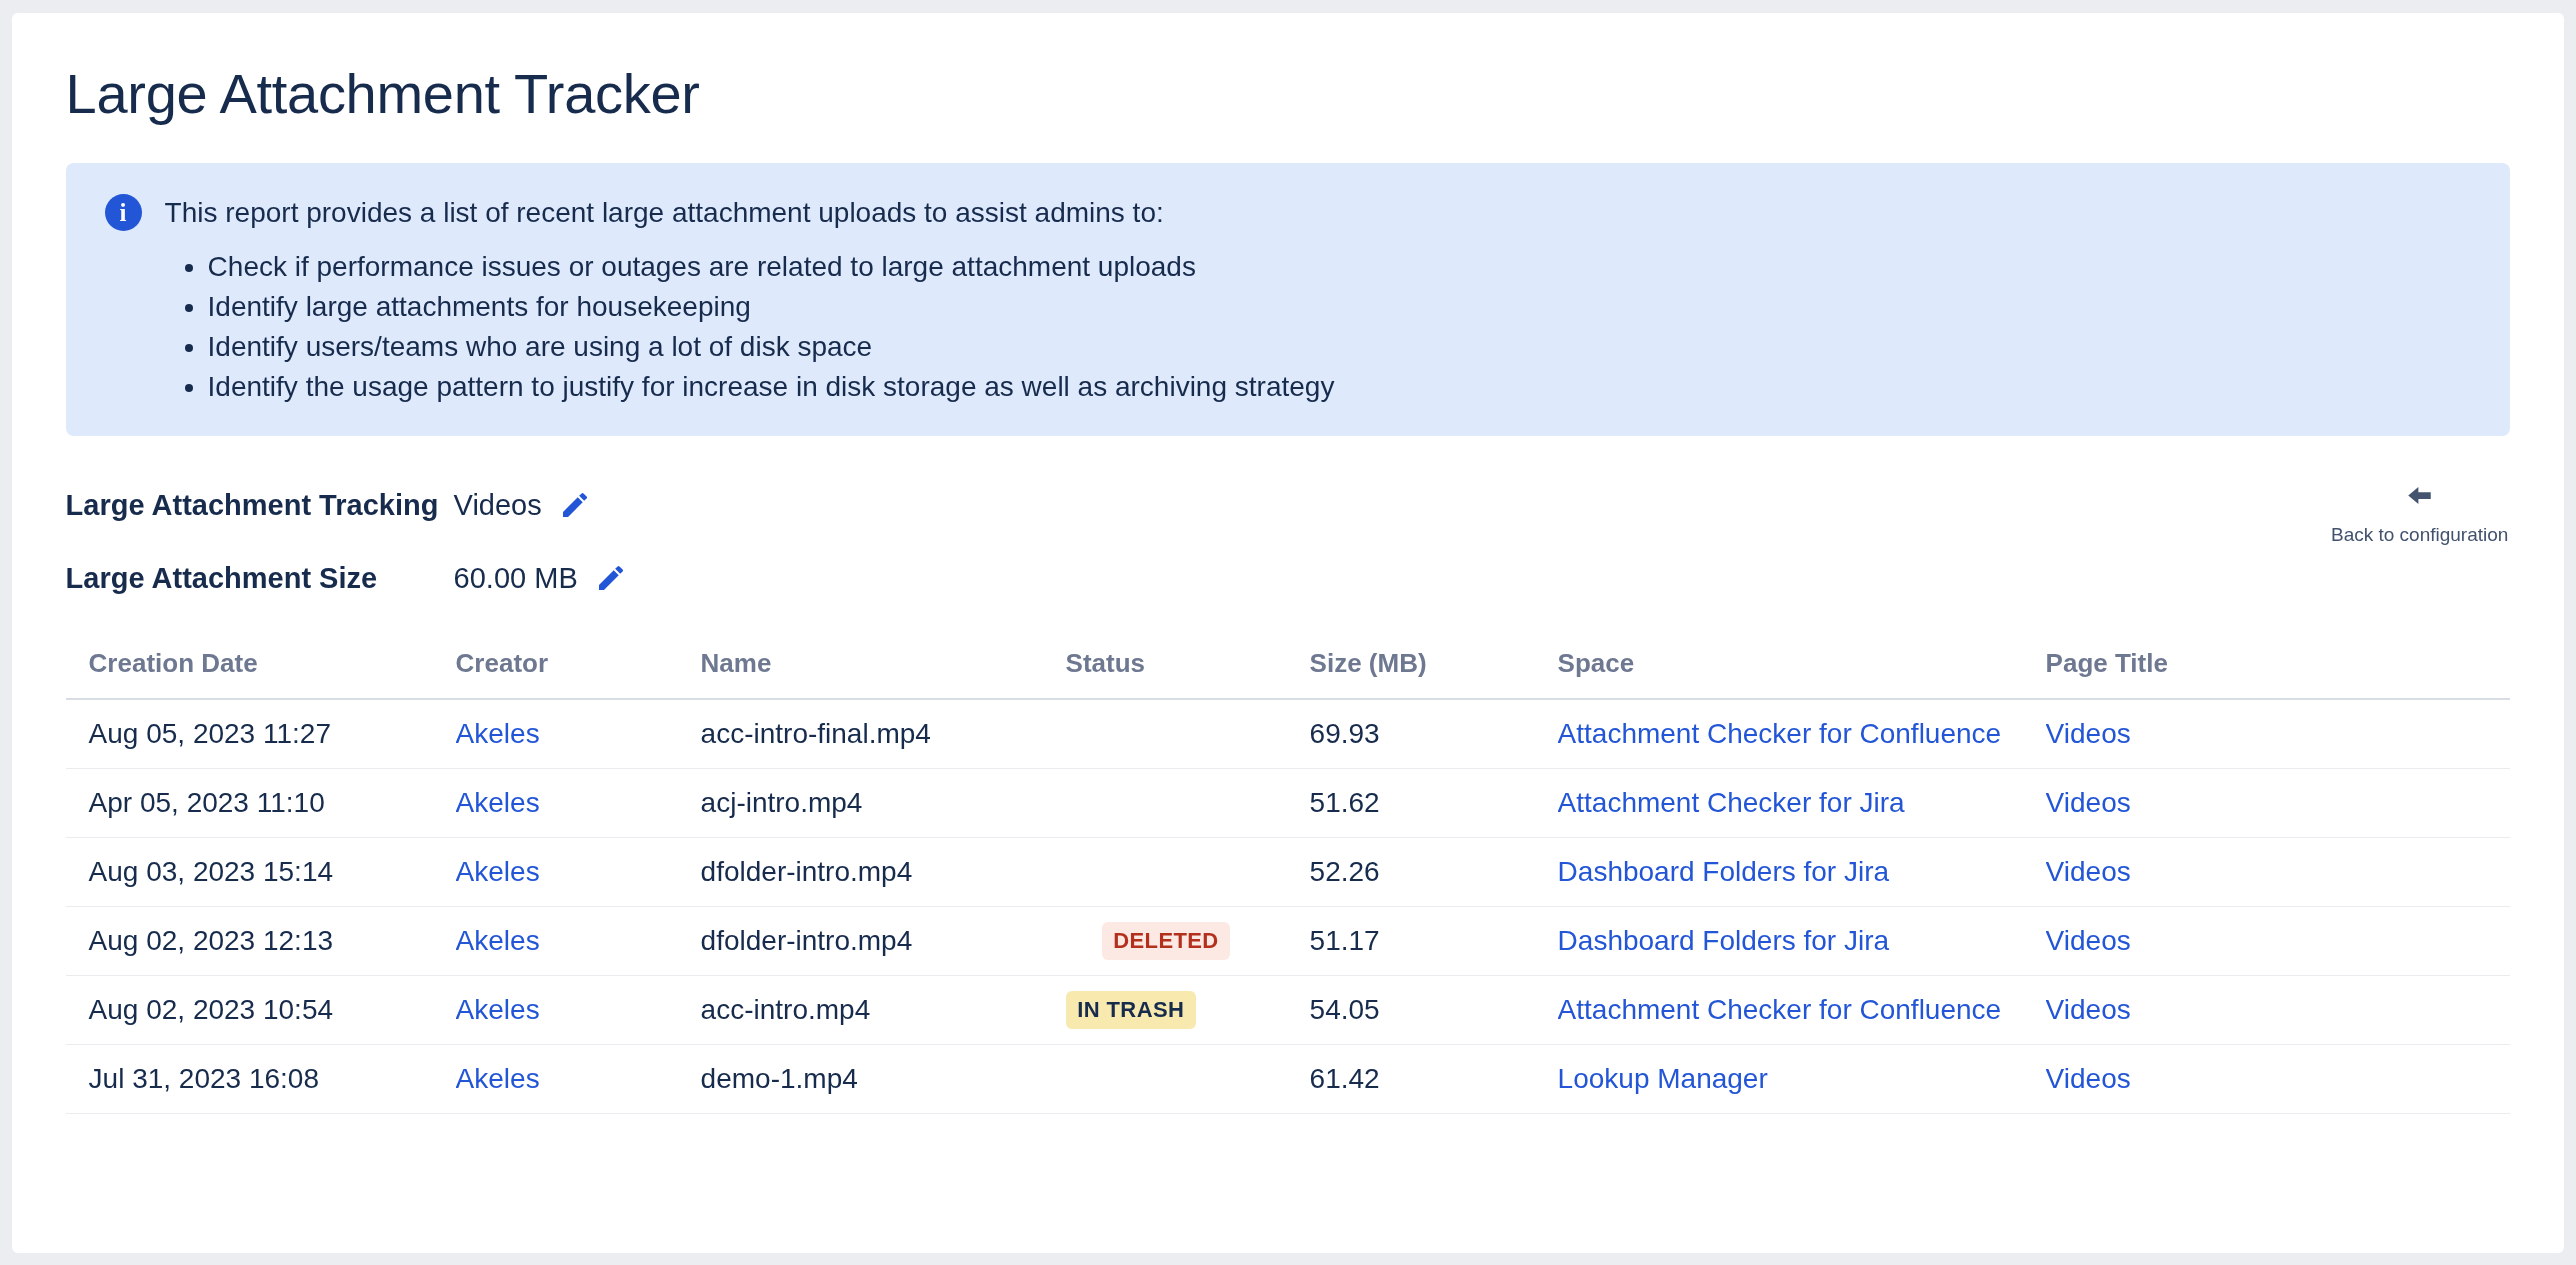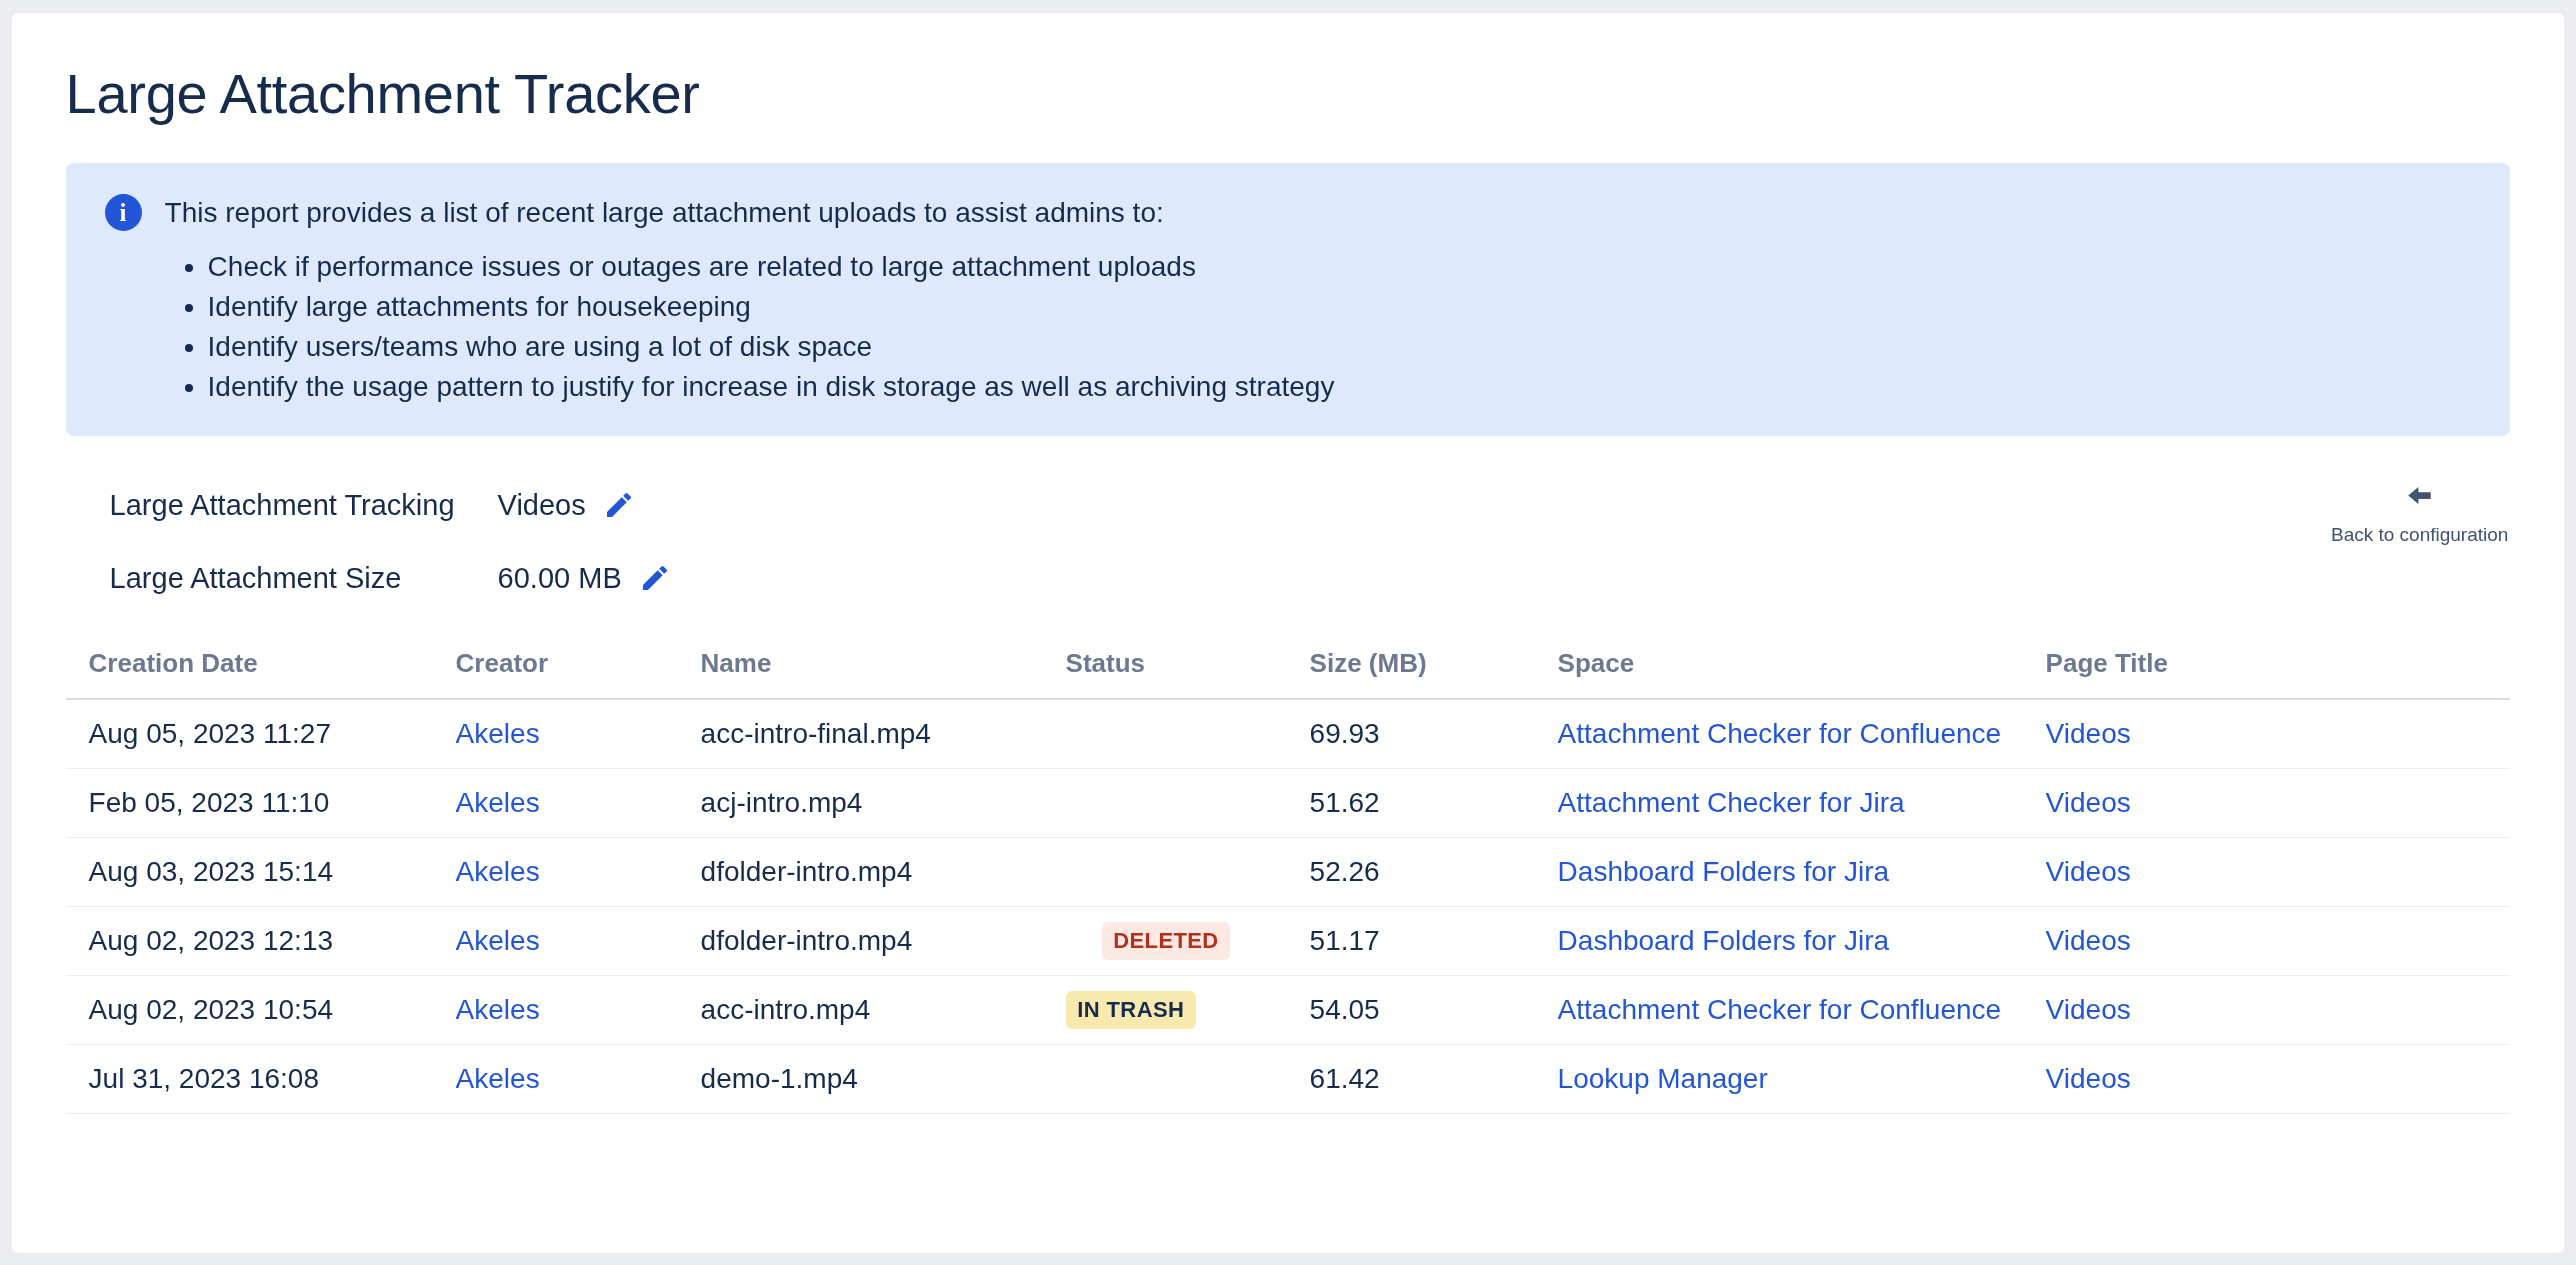--- a/index.html
+++ b/index.html
@@ -7,21 +7,21 @@
   .page{width:2576px;height:1266px;background:#ECEDF1;padding:12.6px 11.6px;box-sizing:border-box;overflow:hidden;}
   .card{position:relative;background:#FFFFFF;border-radius:5.8px;height:100%;box-sizing:border-box;padding:39px 54px;overflow:hidden;}
   h1.page-title{font-size:56px;font-weight:400;color:#172B4D;margin:9.7px 0 37px;letter-spacing:-0.3px;}
   .info-panel{background:#DEE9FC;border-radius:7.8px;padding:31px 39px 29px;color:#172B4D;}
   .info-head{display:flex;align-items:center;gap:23px;font-size:28px;}
   .info-icon{width:37px;height:37px;border-radius:50%;background:#2356D6;color:#FFFFFF;display:flex;align-items:center;justify-content:center;font-size:25px;font-weight:700;flex:none;font-family:"Liberation Serif",serif;}
   .info-panel ul{margin:15.5px 0 0;padding-left:103px;}
   .info-panel li{font-size:28px;line-height:40px;color:#172B4D;}
   .settings{margin-top:48px;}
   .setting-row{display:flex;align-items:center;height:43px;margin-bottom:30px;font-size:29px;color:#172B4D;}
-  .setting-label{font-weight:400;width:388px;flex:none;margin-left:44px;}
+  .setting-label{font-weight:700;width:388px;flex:none;}
   .edit-btn{background:none;border:0;padding:0;margin-left:17.4px;cursor:pointer;display:flex;align-items:center;}
   .edit-btn svg{width:32px;height:32px;fill:#2356D6;}
   .back-link{position:absolute;top:469px;right:56px;display:flex;align-items:center;gap:15.5px;font-size:19px;color:#42526E;text-decoration:none;cursor:pointer;flex-direction:column;}
   .back-link svg{width:35px;height:27px;fill:#44546F;flex:none;}
   .summary-bar{margin-top:45px;border-top:2.9px solid #EBECF0;border-bottom:2.9px solid #EBECF0;padding:24px 0;font-size:29px;color:#7A869A;}
   table.attachments{width:100%;border-collapse:collapse;table-layout:fixed;}
   table.attachments th{height:68px;text-align:left;font-size:26px;font-weight:600;color:#6E7891;border-bottom:2.9px solid #D8DCE3;padding:0;white-space:nowrap;}
   table.attachments td{height:68px;font-size:28px;color:#172B4D;border-bottom:1.9px solid #EBECF0;padding:0;white-space:nowrap;overflow:hidden;}
   table.attachments th:first-child,table.attachments td:first-child{padding-left:23px;}
   a.link{color:#2356D6;text-decoration:none;cursor:pointer;margin-top:48px;}
@@ -104,21 +104,21 @@
           <tr>
             <td>Aug 05, 2023 11:27</td>
             <td><a href="#" class="link">Akeles</a></td>
             <td>acc-intro-final.mp4</td>
             <td></td>
             <td>69.93</td>
             <td><a href="#" class="link">Attachment Checker for Confluence</a></td>
             <td><a href="#" class="link">Videos</a></td>
           </tr>
           <tr>
-            <td>Feb 05, 2023 11:10</td>
+            <td>Apr 05, 2023 11:10</td>
             <td><a href="#" class="link">Akeles</a></td>
             <td>acj-intro.mp4</td>
             <td></td>
             <td>51.62</td>
             <td><a href="#" class="link">Attachment Checker for Jira</a></td>
             <td><a href="#" class="link">Videos</a></td>
           </tr>
           <tr>
             <td>Aug 03, 2023 15:14</td>
             <td><a href="#" class="link">Akeles</a></td>

